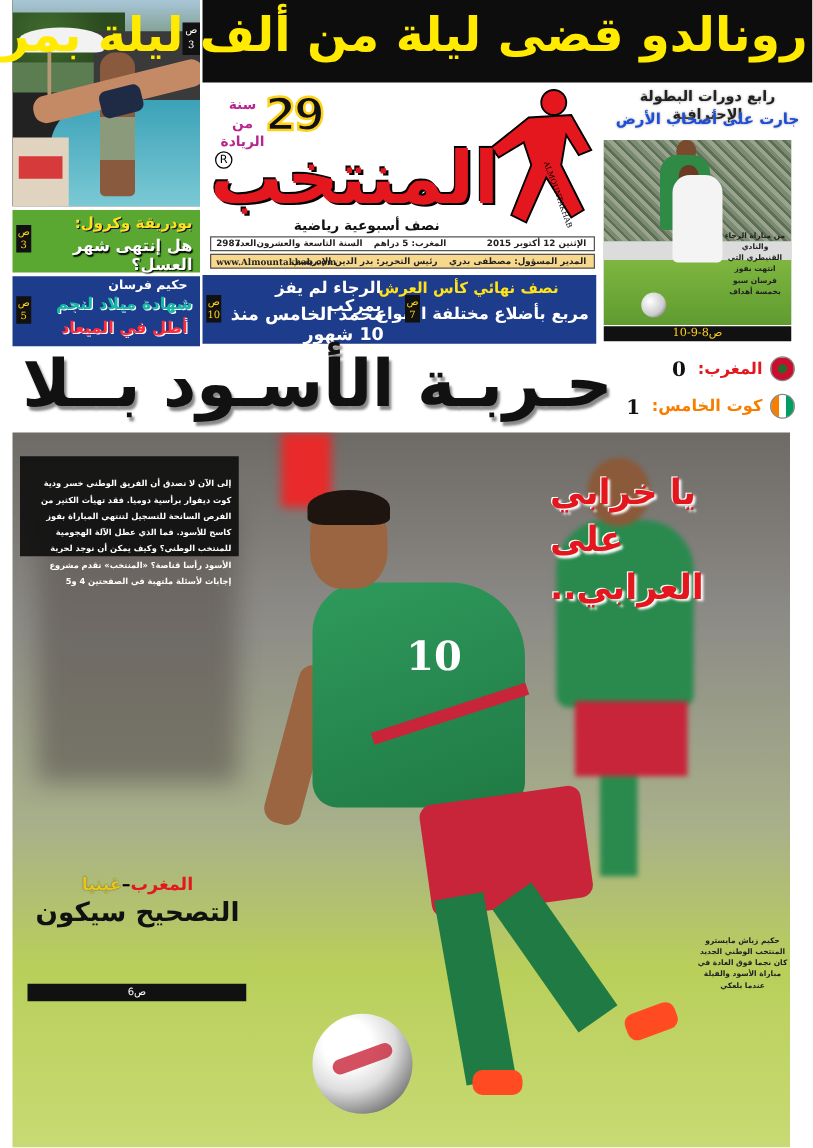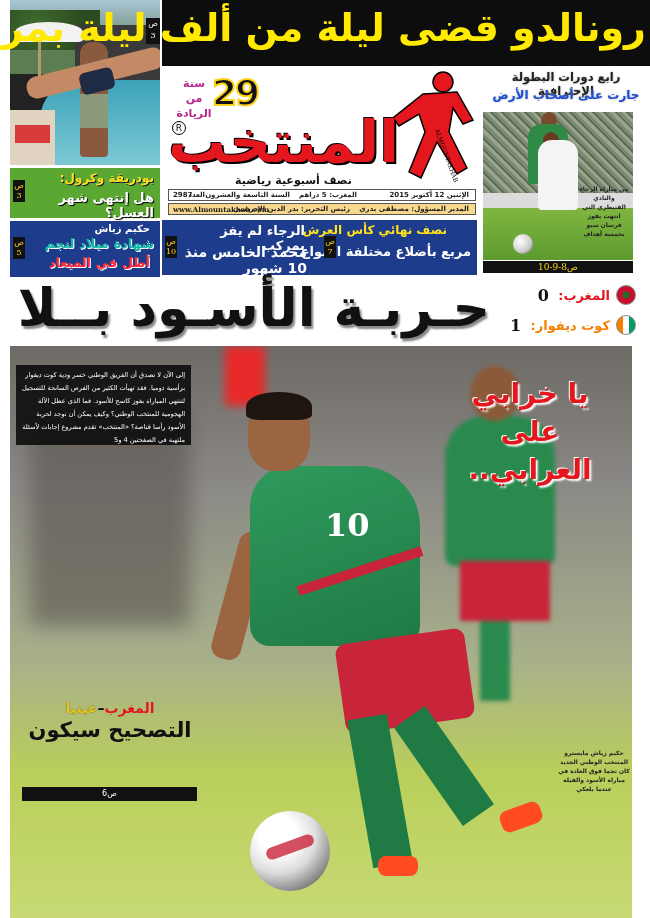--- a/index.html
+++ b/index.html
@@ -103,22 +103,22 @@
   #main-photo .player .shorts { position:absolute; left:100px; top:250px; width:130px; height:90px; background:#c8243a; border-radius: 10px; transform: rotate(-8deg); }
   #main-photo .player .leg1 { position:absolute; left:120px; top:330px; width:40px; height:150px; background:#1f7a44; transform: rotate(-10deg); }
   #main-photo .player .leg2 { position:absolute; left:185px; top:320px; width:38px; height:120px; background:#1f7a44; transform: rotate(-35deg); }
   #main-photo .player .arm { position:absolute; left:-15px; top:145px; width:30px; height:130px; background:#9a6540; transform: rotate(15deg); border-radius:12px; }
   #main-photo .player .boot1 { position:absolute; left:138px; top:470px; width:40px; height:20px; background:#ff4a22; border-radius:8px; }
   #main-photo .player .boot2 { position:absolute; left:260px; top:420px; width:42px; height:22px; background:#ff4a22; border-radius:8px; transform: rotate(-20deg); }
   #main-photo .ball { position:absolute; left:240px; top:465px; width:80px; height:80px; border-radius:50%;
     background: radial-gradient(circle at 35% 30%, #ffffff 0 25%, #dcdcdc 50%, #888 75%, #333 100%); }
   #main-photo .ball .stripe { position:absolute; left:15px; top:30px; width:50px; height:12px; background:#c8243a; border-radius:6px; transform: rotate(-20deg); opacity:.8; }
 
-  #intro-box { left: 16px; top: 365px; width: 175px; height: 80px; background: rgba(10,10,10,0.88); color:#fff; font-size:6.6px; line-height:13px; padding:4px 6px; font-weight:normal; }
-  #yakharabi { left: 440px; top: 375px; width: 180px; text-align:center; }
+  #intro-box { left: 16px; top: 365px; width: 175px; height: 80px; background: rgba(10,10,10,0.88); color:#fff; font-size:6.6px; line-height:13px; padding:16px 6px; font-weight:bold; }
+  #yakharabi { left: 440px; top: 375px; width: 180px; text-align:left; }
   #yakharabi .l { display:block; font-size:28px; font-weight:900; color:#e4161e; text-shadow: 2px 2px 2px #fff, -1px -1px 0 #fff; line-height:38px; }
 
   #bado { left: 20px; top: 550px; width: 190px; text-align:center; }
   #bado .speaker { display:block; font-size:16px; font-weight:bold; color:#fff; text-shadow: 1px 1px 2px #000; }
   #bado .q { display:block; font-size:15px; font-weight:bold; color:#fff; text-shadow: 1px 1px 2px #000, -1px -1px 1px #1a3a8a; line-height:22px; }
 
   #guinea { left: 20px; top: 700px; width: 180px; text-align:center; }
   #guinea .match { display:block; font-size:14px; font-weight:bold; }
   #guinea .match .ma { color:#e4161e; }
   #guinea .match .gn { color:#e8c61a; text-shadow: 0 0 1px #333; }
@@ -145,21 +145,21 @@
   <div class="pg"><span>ص</span><br><span>3</span></div>
 </div>
 
 <div id="green-box" class="abs rtl">
   <span class="title">بودريقة وكرول:</span>
   <span class="sub">هل إنتهى شهر العسل؟</span>
   <div class="pgtag" style="left:3px; top:12px; width:12px;"><span>ص</span><br><span>3</span></div>
 </div>
 
 <div id="blue-zayach" class="abs blue rtl">
-  <span class="name">حكيم زياش</span>
+  <span class="name">حكيم فرسان</span>
   <span class="l1">شهادة ميلاد لنجم</span>
   <span class="l2">أطل في الميعاد</span>
   <div class="pgtag" style="left:3px; top:16px; width:12px;"><span>ص</span><br><span>5</span></div>
 </div>
 
 <div id="blue-middle" class="abs blue rtl">
   <span class="raja-t">الرجاء لم يفز بمركب</span>
   <span class="raja-s">محمد الخامس منذ 10 شهور</span>
   <div class="pgtag" style="left:3px; top:16px; width:12px;"><span>ص</span><br><span>10</span></div>
   <span class="cup-t">نصف نهائي كأس العرش</span>
@@ -216,21 +216,21 @@
 <div id="main-headline" class="abs rtl">
   <span>حـربـة الأسـود بــلا رأس</span>
 </div>
 <div class="score-row" style="top:284px;">
   <span class="flag flag-ma"></span>
   <span class="team" style="color:#e4161e;">المغرب:</span>
   <span class="score">0</span>
 </div>
 <div class="score-row" style="top:314px;">
   <span class="flag flag-ci"></span>
-  <span class="team" style="color:#f77f00;">كوت ديفوار:</span>
+  <span class="team" style="color:#f77f00;">كوت الخامس:</span>
   <span class="score">1</span>
 </div>
 
 <div id="main-photo" class="abs">
   <div class="blur1"></div>
     <div class="blur2"></div>
   <div class="bgplayer">
       <div class="b"></div>
       <div class="h"></div>
       <div class="s"></div>

